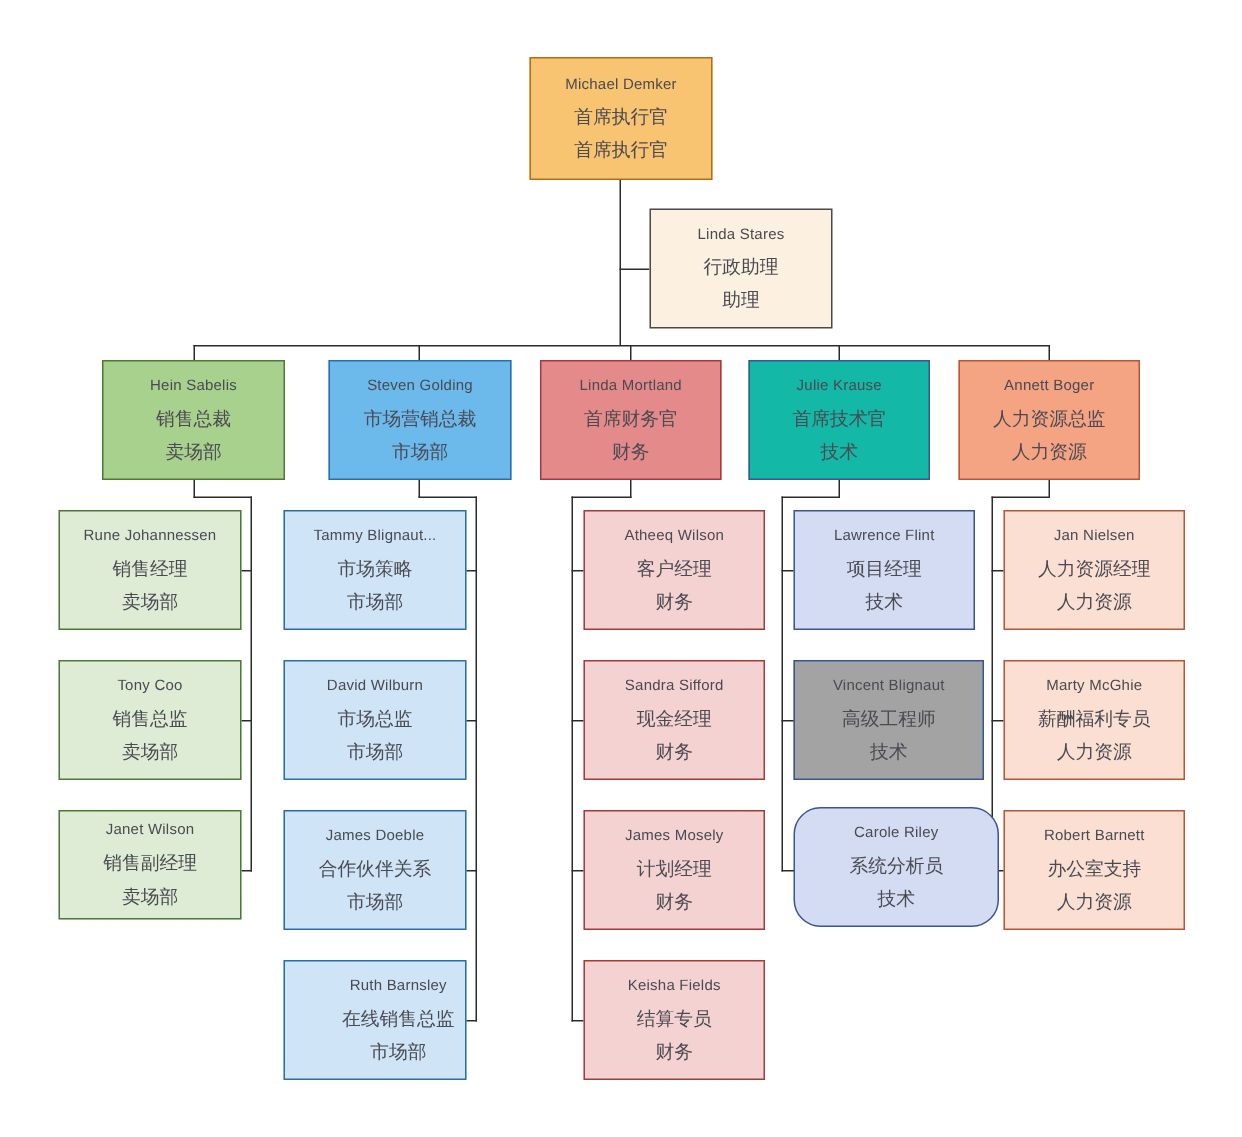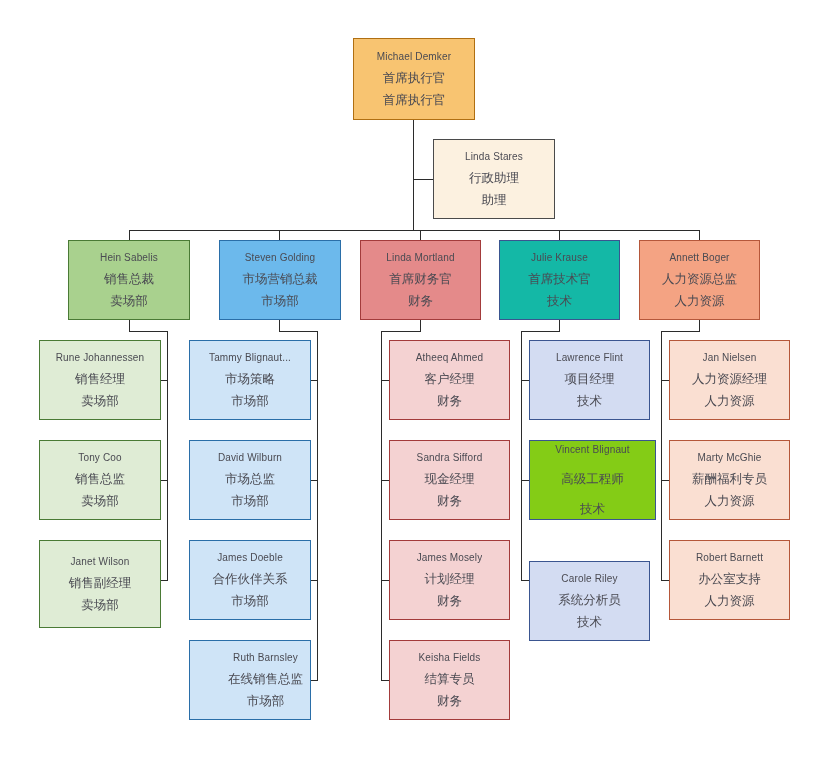--- a/index.html
+++ b/index.html
@@ -135,21 +135,21 @@
   <div class="node" style="left:39px; top:340px; width:122px; height:80px; background:#dfecd5; border-color:#4a7a35;">
     <span class="nm">Rune Johannessen</span>
     <span class="tt">销售经理</span>
     <span class="dp">卖场部</span>
   </div>
   <div class="node" style="left:39px; top:440px; width:122px; height:80px; background:#dfecd5; border-color:#4a7a35;">
     <span class="nm">Tony Coo</span>
     <span class="tt">销售总监</span>
     <span class="dp">卖场部</span>
   </div>
-  <div class="node" style="left:39px; top:540px; width:122px; height:88px; background:#dfecd5; border-color:#4a7a35;">
+  <div class="node" style="left:39px; top:540px; width:122px; height:73px; background:#dfecd5; border-color:#4a7a35;">
     <span class="nm">Janet Wilson</span>
     <span class="tt">销售副经理</span>
     <span class="dp">卖场部</span>
   </div>
 
   <div class="node" style="left:219px; top:240px; width:122px; height:80px; background:#6cb9ec; border-color:#2a6ea8;">
     <span class="nm">Steven Golding</span>
     <span class="tt">市场营销总裁</span>
     <span class="dp">市场部</span>
   </div>
@@ -173,21 +173,21 @@
     <span class="tt">在线销售总监</span>
     <span class="dp">市场部</span>
   </div>
 
   <div class="node" style="left:360px; top:240px; width:121px; height:80px; background:#e48a8a; border-color:#a33b3b;">
     <span class="nm">Linda Mortland</span>
     <span class="tt">首席财务官</span>
     <span class="dp">财务</span>
   </div>
   <div class="node" style="left:389px; top:340px; width:121px; height:80px; background:#f4d2d2; border-color:#a33b3b;">
-    <span class="nm">Atheeq Ahmed</span>
+    <span class="nm">Atheeq Wilson</span>
     <span class="tt">客户经理</span>
     <span class="dp">财务</span>
   </div>
   <div class="node" style="left:389px; top:440px; width:121px; height:80px; background:#f4d2d2; border-color:#a33b3b;">
     <span class="nm">Sandra Sifford</span>
     <span class="tt">现金经理</span>
     <span class="dp">财务</span>
   </div>
   <div class="node" style="left:389px; top:540px; width:121px; height:80px; background:#f4d2d2; border-color:#a33b3b;">
     <span class="nm">James Mosely</span>
@@ -203,26 +203,26 @@
   <div class="node" style="left:499px; top:240px; width:121px; height:80px; background:#14b8a6; border-color:#3a5590;">
     <span class="nm">Julie Krause</span>
     <span class="tt">首席技术官</span>
     <span class="dp">技术</span>
   </div>
   <div class="node" style="left:529px; top:340px; width:121px; height:80px; background:#d3dcf2; border-color:#3a5590;">
     <span class="nm">Lawrence Flint</span>
     <span class="tt">项目经理</span>
     <span class="dp">技术</span>
   </div>
-  <div class="node" style="left:529px; top:440px; width:127px; height:80px; background:#84cc16; border-color:#3a5590;gap:8px;">
+  <div class="node" style="left:529px; top:440px; width:127px; height:80px; background:#a3a3a3; border-color:#3a5590;">
     <span class="nm">Vincent Blignaut</span>
     <span class="tt">高级工程师</span>
     <span class="dp">技术</span>
   </div>
-  <div class="node" style="left:529px; top:561px; width:121px; height:80px; background:#d3dcf2; border-color:#3a5590;">
+  <div class="node" style="left:529px; top:538px; width:137px; height:80px; background:#d3dcf2; border-color:#3a5590;border-radius:18px;">
     <span class="nm">Carole Riley</span>
     <span class="tt">系统分析员</span>
     <span class="dp">技术</span>
   </div>
 
   <div class="node" style="left:639px; top:240px; width:121px; height:80px; background:#f4a383; border-color:#b5573a;">
     <span class="nm">Annett Boger</span>
     <span class="tt">人力资源总监</span>
     <span class="dp">人力资源</span>
   </div>

